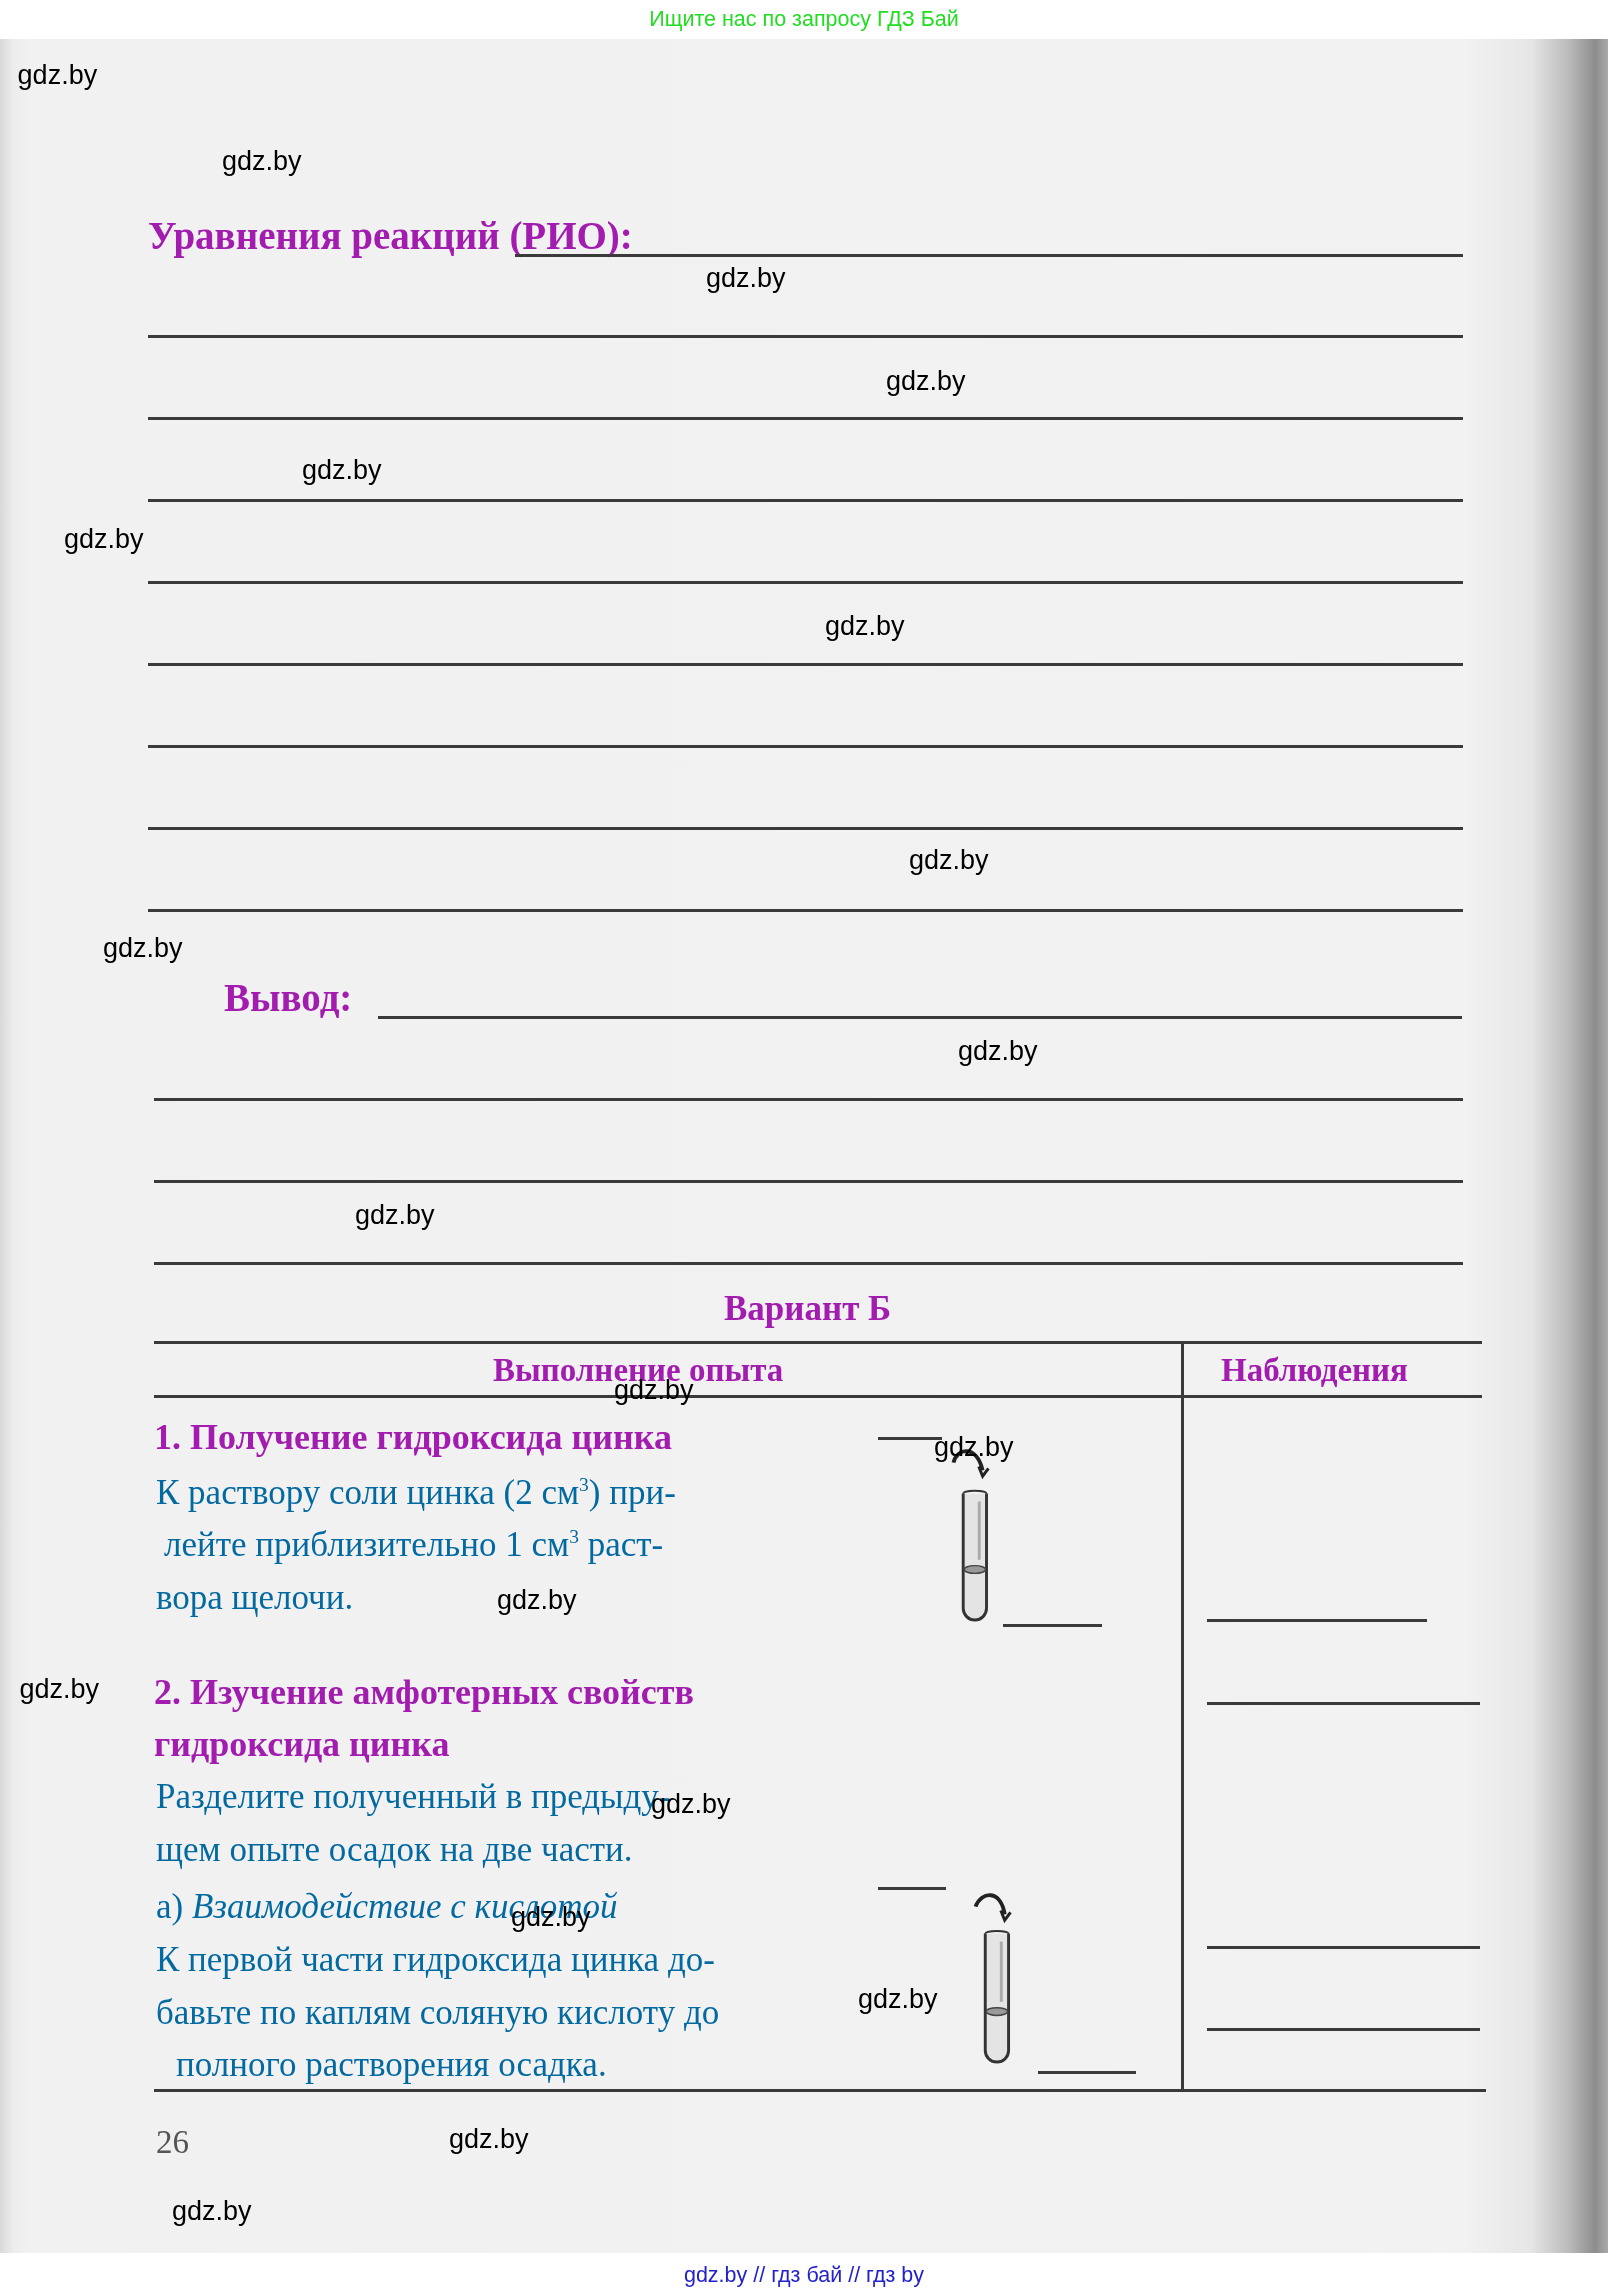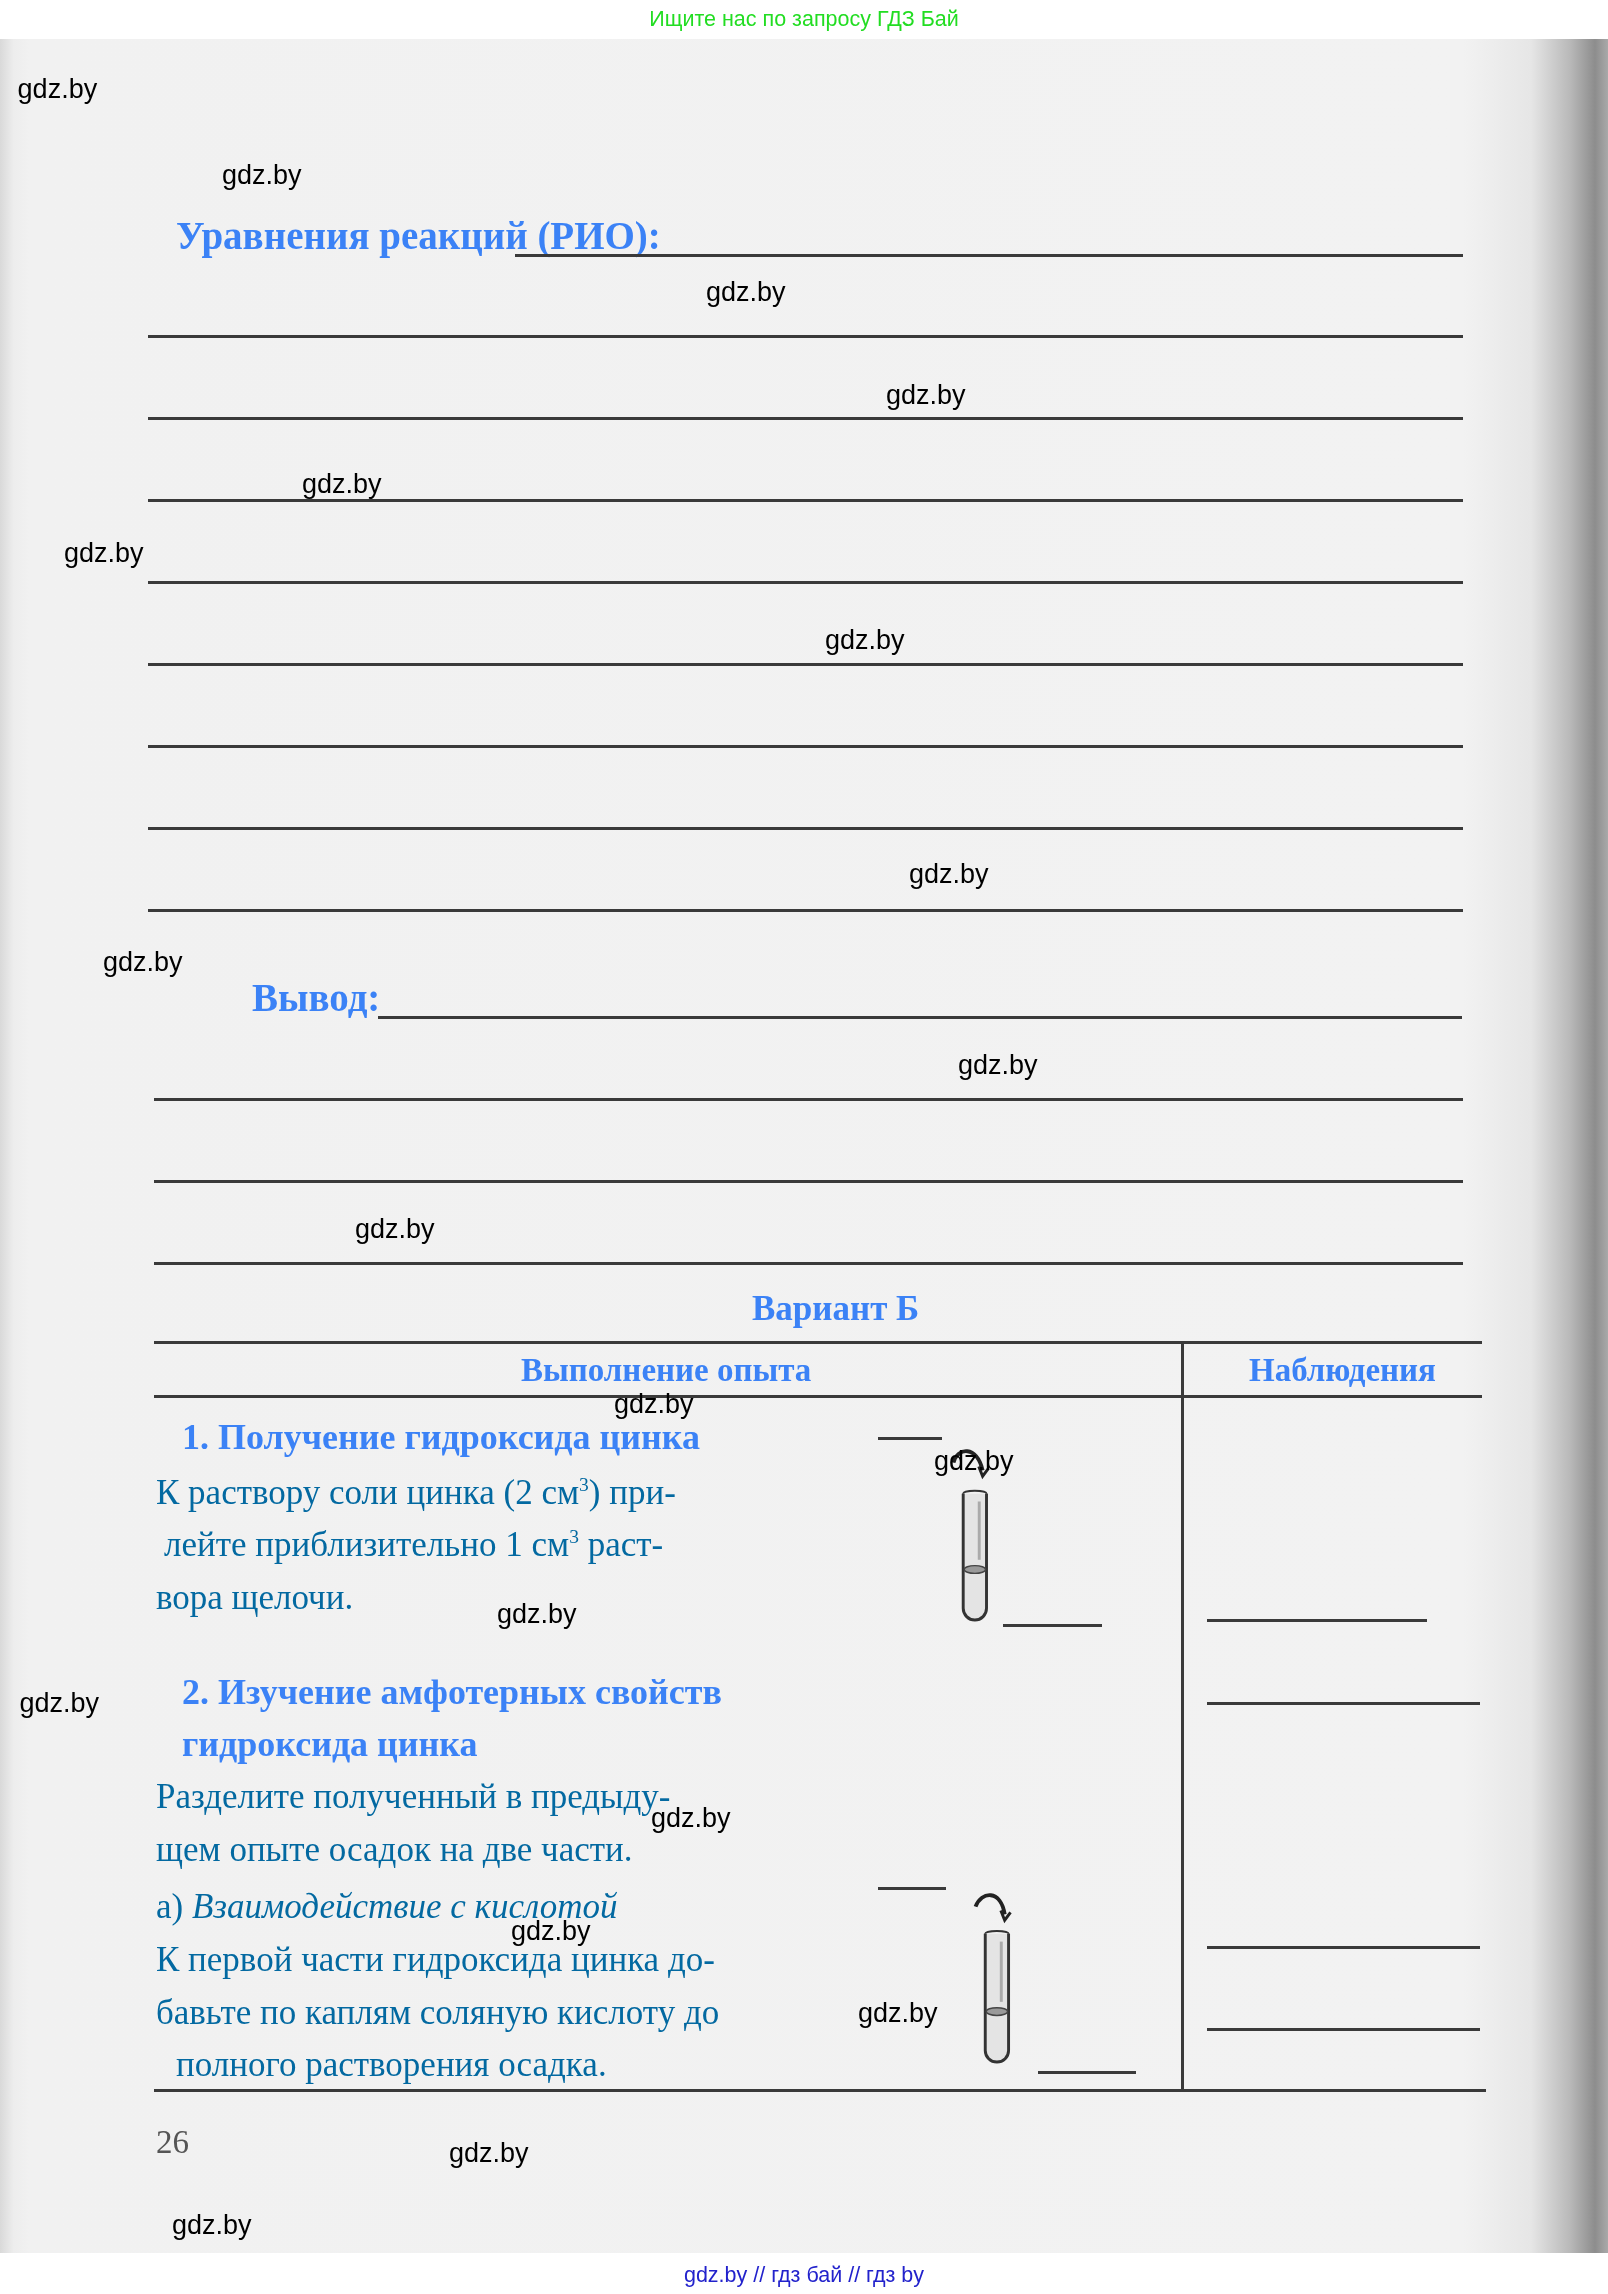--- a/index.html
+++ b/index.html
@@ -21,28 +21,28 @@
   }
   .banner-bottom {
     position:absolute; left:0; top:2255px; width:1608px; height:40px;
     display:flex; align-items:center; justify-content:center;
     color:#2222cc; font-family:"Liberation Sans", sans-serif; font-size:21.5px;
     background:#fff;
   }
   .rule { position:absolute; height:2.9px; background:#3a3a3a; }
   .vrule { position:absolute; width:2.9px; background:#3a3a3a; }
   .heading {
-    position:absolute; font-weight:bold; color:#3b82f6; font-size:37px; white-space:nowrap;margin-left:28px;
+    position:absolute; font-weight:bold; color:#a21caf; font-size:37px; white-space:nowrap;
   }
   .text {
     position:absolute; color:#0369a1; font-size:35px; line-height:53px; white-space:nowrap;
   }
   .text sup { font-size:19.5px; vertical-align:super; line-height:0; }
   .wm {
-    position:absolute; font-family:"Liberation Sans", sans-serif; font-size:27px; color:#000; white-space:nowrap;margin-top:14px;
+    position:absolute; font-family:"Liberation Sans", sans-serif; font-size:27px; color:#000; white-space:nowrap;
   }
   .pagenum { position:absolute; font-size:33px; color:#555; }
   .tube { position:absolute; }
 </style>
 </head>
 <body>
 
 <div class="banner-top">Ищите нас по запросу ГДЗ Бай</div>
 
 <div class="page"></div>

